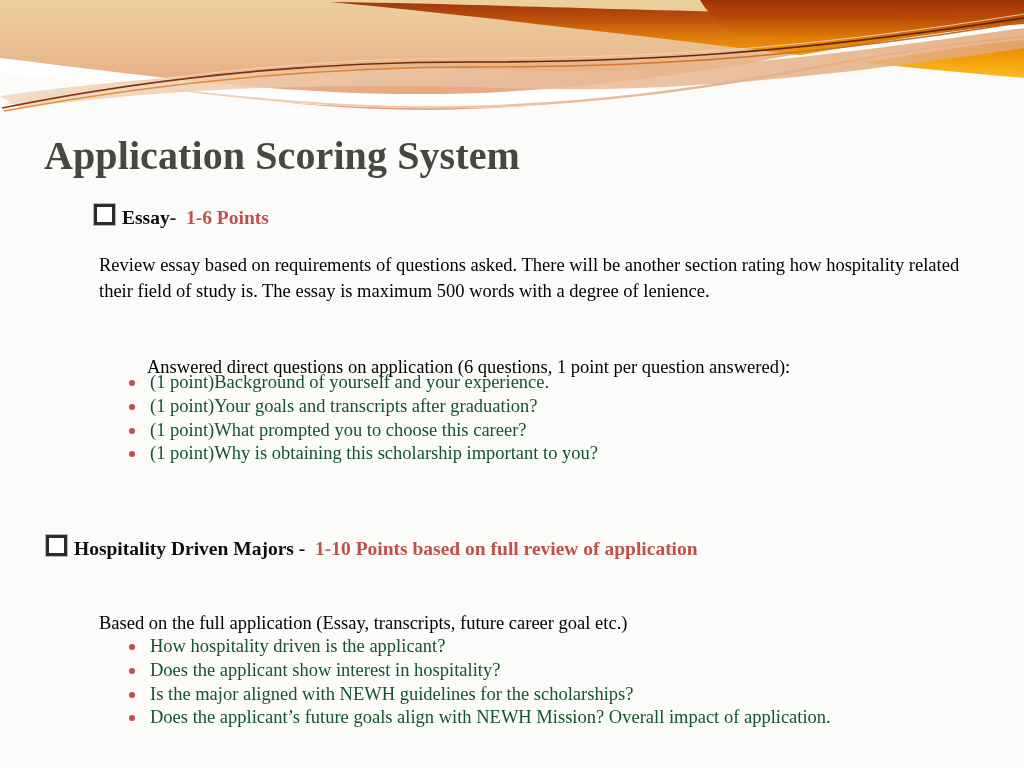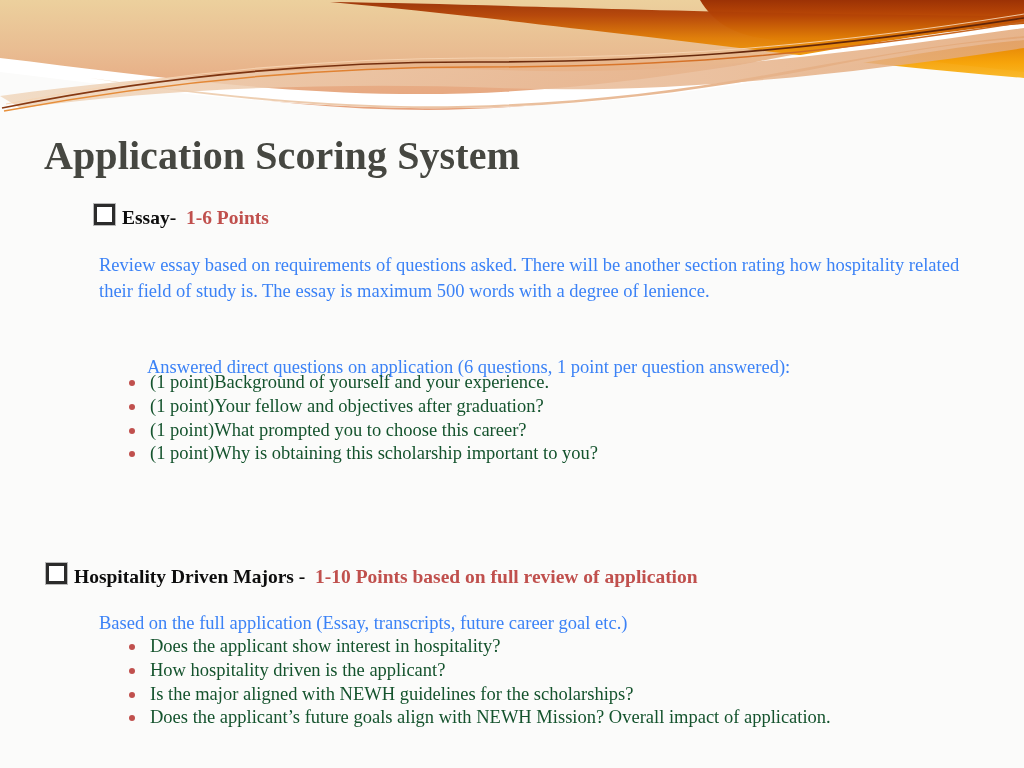--- a/index.html
+++ b/index.html
@@ -59,27 +59,27 @@
     background: #ffffff;
     box-shadow: 0 0 0 1px #b9b9b9;
     vertical-align: -1px;
     margin-right: 7px;
   }
   .section-head .accent {
     color: #c0504d;
   }
 
   #head-essay { top: 204px; margin-left: 48px; }
-  #head-majors { top: 563px; }
+  #head-majors { top: 535px; }
 
   .para {
     position: absolute;
     left: 99px;
     font-size: 18.5px;
-    color: #3b82f6;
+    color: #000000;
     line-height: 25.5px;
   }
   #para-essay { top: 253px; width: 865px; }
   #para-answered { top: 355px; width: 880px; margin-left: 48px; }
   #para-majors { top: 611px; width: 880px; }
 
   ul.redlist {
     position: absolute;
     margin: 0;
     padding: 0;
@@ -193,45 +193,45 @@
 
   <div class="para" id="para-essay">Review essay based on requirements of questions asked. There will be another section rating how hospitality related their field of study is. The essay is maximum 500 words with a degree of lenience.</div>
 
   <div class="para" id="para-answered">Answered direct questions on application (6 questions, 1 point per question answered):</div>
 
   <ul class="redlist" id="list-essay">
     <li>
       <span class="pts">(1 point)</span><span>Background of yourself and your experience.</span>
     </li>
     <li>
-      <span class="pts">(1 point)</span><span>Your fellow and objectives after graduation?</span>
+      <span class="pts">(1 point)</span><span>Your goals and transcripts after graduation?</span>
     </li>
     <li>
       <span class="pts">(1 point)</span><span>What prompted you to choose this career?</span>
     </li>
     <li>
       <span class="pts">(1 point)</span><span>Why is obtaining this scholarship important to you?</span>
     </li>
   </ul>
 
   <div class="section-head" id="head-majors">
     <span class="box-glyph"></span><span>Hospitality Driven Majors -</span>&nbsp;
     <span class="accent">1-10 Points based on full review of application</span>
   </div>
 
   <div class="para" id="para-majors">Based on the full application (Essay, transcripts, future career goal etc.)</div>
 
   <ul class="redlist" id="list-majors">
     <li>
+      <span>How hospitality driven is the applicant?</span>
+    </li>
+    <li>
       <span>Does the applicant show interest in hospitality?</span>
     </li>
     <li>
-      <span>How hospitality driven is the applicant?</span>
-    </li>
-    <li>
       <span>Is the major aligned with NEWH guidelines for the scholarships?</span>
     </li>
     <li>
       <span>Does the applicant’s future goals align with NEWH Mission? Overall impact of application.</span>
     </li>
   </ul>
 
 </div>
 
 </body></html>

